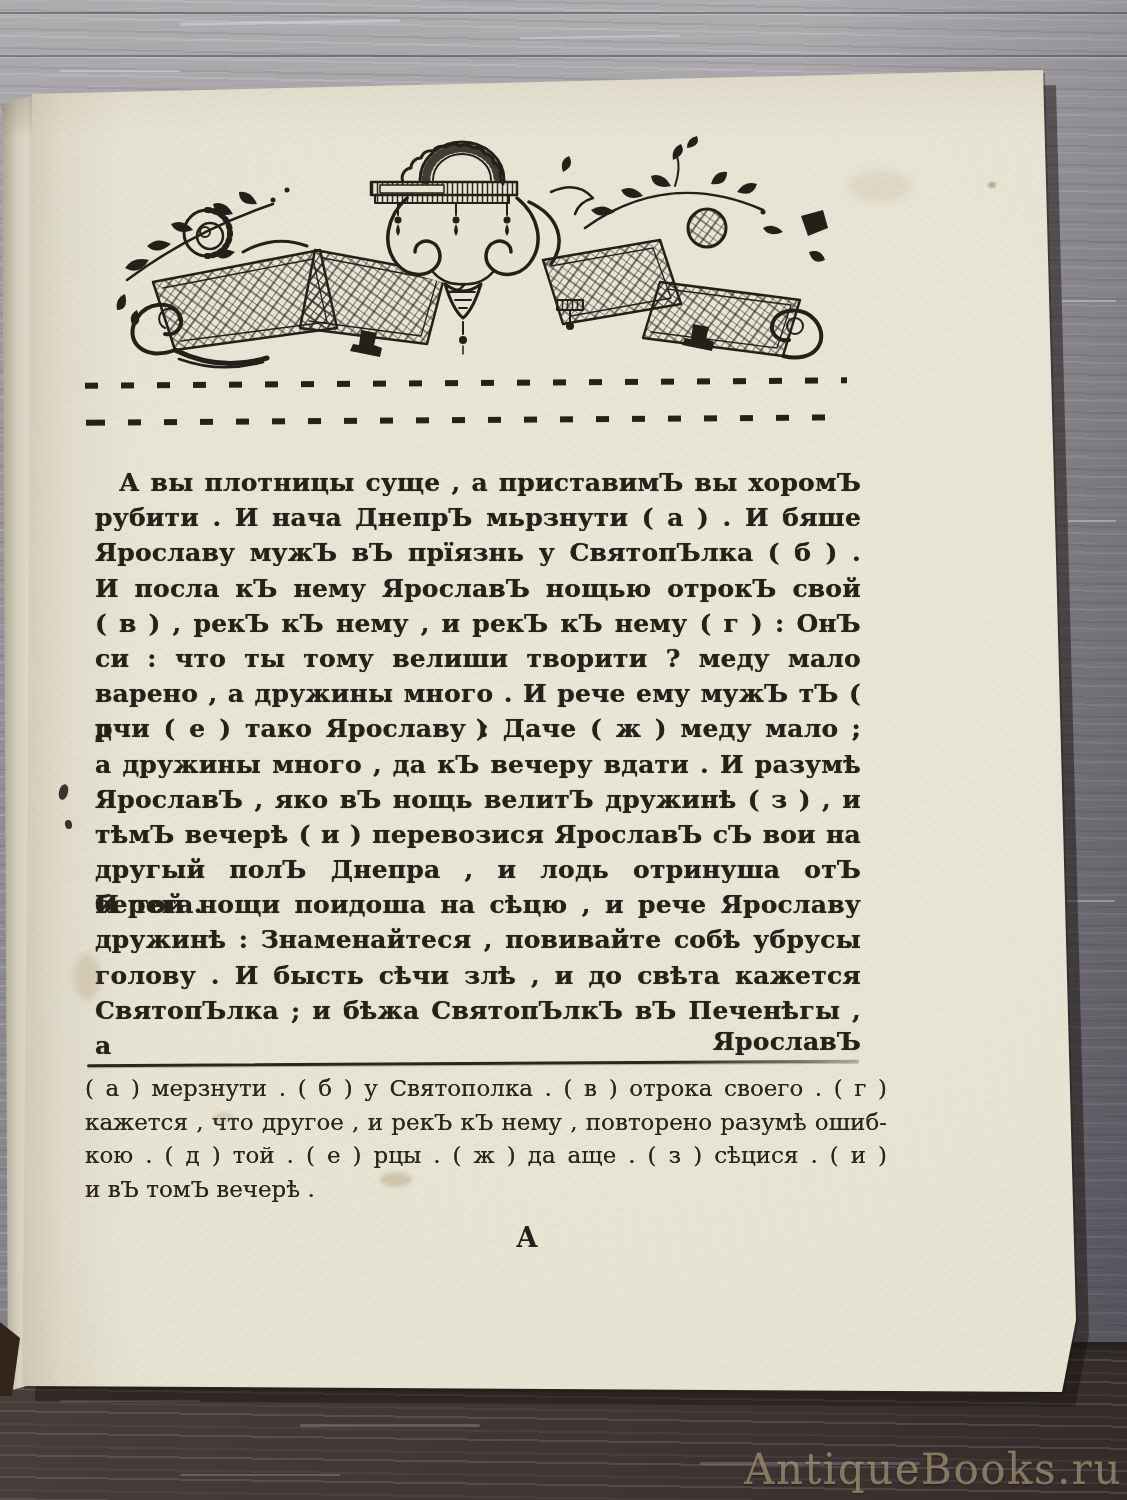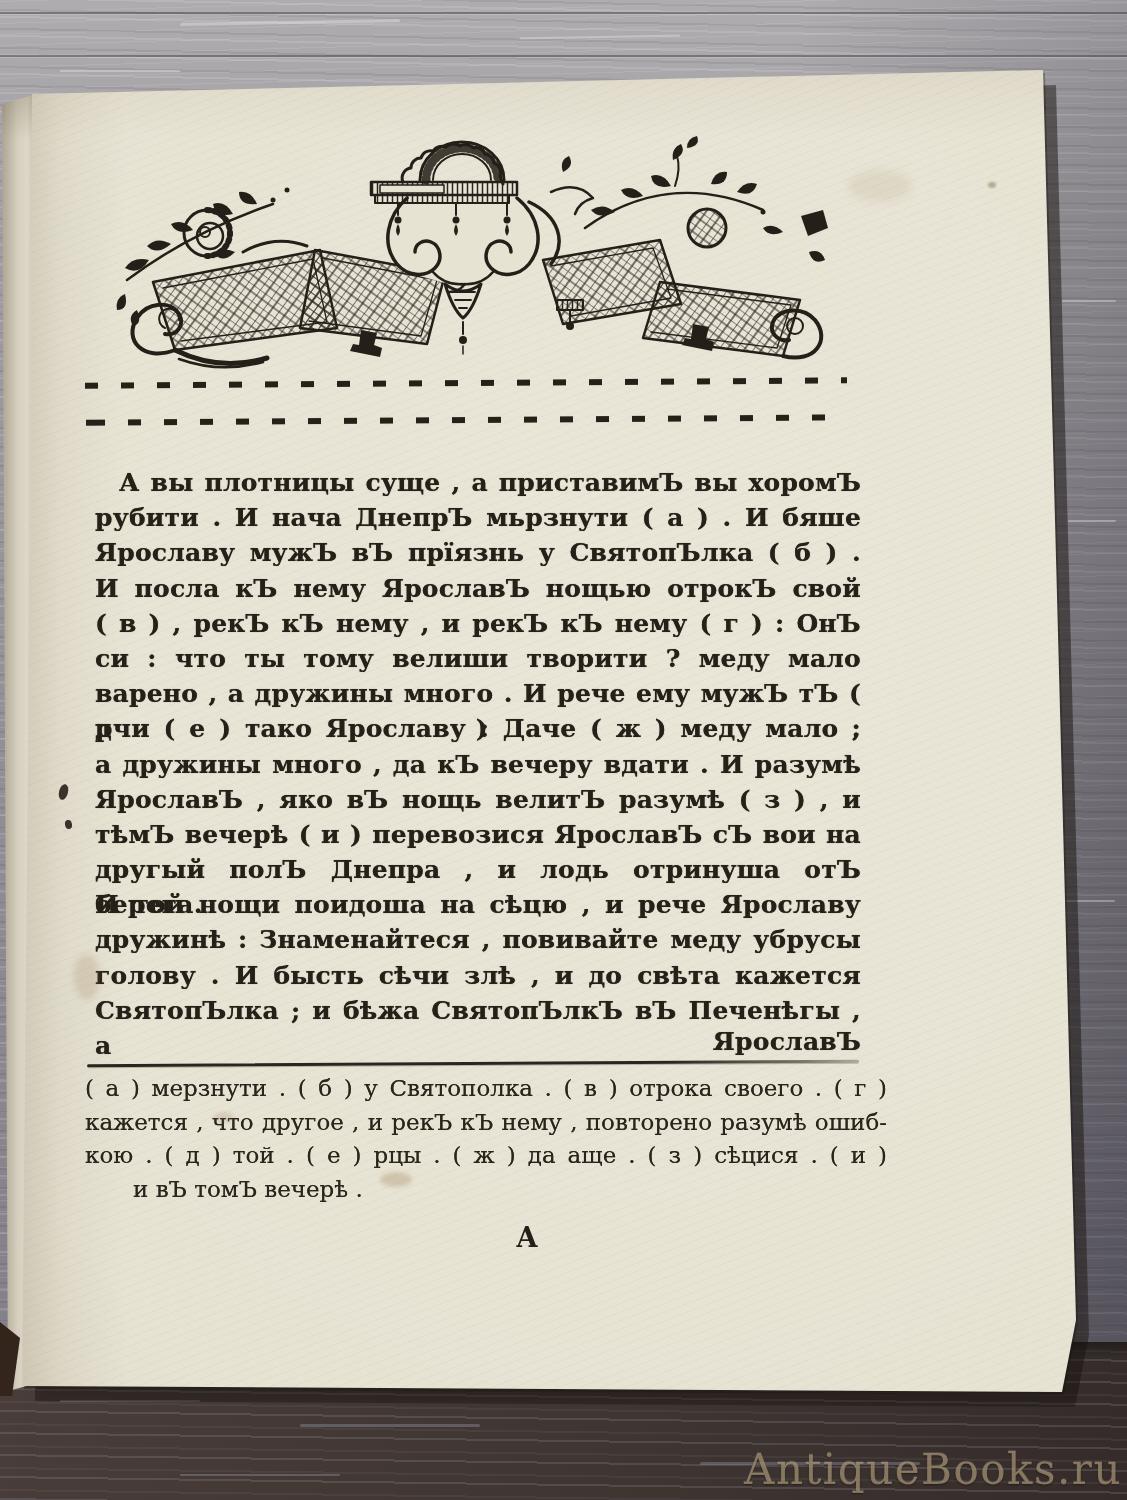--- a/index.html
+++ b/index.html
@@ -69,21 +69,21 @@
   .tline:first-child{padding-left:24px;}
   .catchword-line{text-align:right;height:35.2px;}
 
   .rule{position:absolute;left:79px;top:1004px;width:772px;height:3px;border-radius:2px;
     background:linear-gradient(90deg,#2b2520 0 76%, rgba(43,37,32,.6) 92%, rgba(43,37,32,.3) 100%);
     transform:rotate(-.35deg);box-shadow:0 1px 0 rgba(43,37,32,.25);}
 
   .footnotes{position:absolute;left:77px;top:1014px;width:802px;color:#2a241d;
     font-size:23px;line-height:33.6px;text-shadow:0 0 .6px rgba(48,40,30,.8);}
   .fline{text-align:justify;text-align-last:justify;height:33.6px;}
-  .fline:last-child{text-align:right;text-align-last:left;margin-left:48px;}
+  .fline:last-child{text-align:right;text-align-last:left;}
 
   .signature{position:absolute;left:508px;top:1164px;font-size:27px;font-weight:bold;color:#241f19;}
 
   
   .spot{position:absolute;background:#3a332b;border-radius:50%;}
   .sp1{left:51px;top:726px;width:9px;height:16px;transform:rotate(14deg);}
   .sp2{left:57px;top:762px;width:7px;height:9px;transform:rotate(-10deg);}
   .stain{position:absolute;border-radius:50%;}
   .stA{left:372px;top:1114px;width:32px;height:15px;background:rgba(146,116,72,.28);filter:blur(2px);}
   .stB{left:66px;top:896px;width:26px;height:46px;background:rgba(150,120,78,.20);filter:blur(3px);}
@@ -240,25 +240,25 @@
 
     <div class="tline">А вы плотницы суще , а приставимЪ вы хоромЪ</div>
         <div class="tline">рубити . И нача ДнепрЪ мьрзнути ( а ) . И бяше</div>
         <div class="tline">Ярославу мужЪ вЪ прїязнь у СвятопЪлка ( б ) .</div>
         <div class="tline">И посла кЪ нему ЯрославЪ нощью отрокЪ свой</div>
         <div class="tline">( в ) , рекЪ кЪ нему , и рекЪ кЪ нему ( г ) : ОнЪ</div>
         <div class="tline">си : что ты тому велиши творити ? меду мало</div>
         <div class="tline">варено , а дружины много . И рече ему мужЪ тЪ ( д ) :</div>
         <div class="tline">рчи ( е ) тако Ярославу : Даче ( ж ) меду мало ,</div>
         <div class="tline">а дружины много , да кЪ вечеру вдати . И разумѣ</div>
-        <div class="tline">ЯрославЪ , яко вЪ нощь велитЪ разумѣ ( з ) , и</div>
+        <div class="tline">ЯрославЪ , яко вЪ нощь велитЪ дружинѣ ( з ) , и</div>
         <div class="tline">тѣмЪ вечерѣ ( и ) перевозися ЯрославЪ сЪ вои на</div>
         <div class="tline">другый полЪ Днепра , и лодь отринуша отЪ берега.</div>
         <div class="tline">И той нощи поидоша на сѣцю , и рече Ярославу</div>
-        <div class="tline">дружинѣ : Знаменайтеся , повивайте меду убрусы</div>
+        <div class="tline">дружинѣ : Знаменайтеся , повивайте собѣ убрусы</div>
         <div class="tline">голову . И бысть сѣчи злѣ , и до свѣта кажется</div>
         <div class="tline">СвятопЪлка ; и бѣжа СвятопЪлкЪ вЪ Печенѣгы , а</div>
       </div>
     <div class="main-text" style="top:966px;">
       <div class="catchword-line">ЯрославЪ</div>
     </div>
 
     <div class="rule"></div>
     <div class="footnotes">
 

